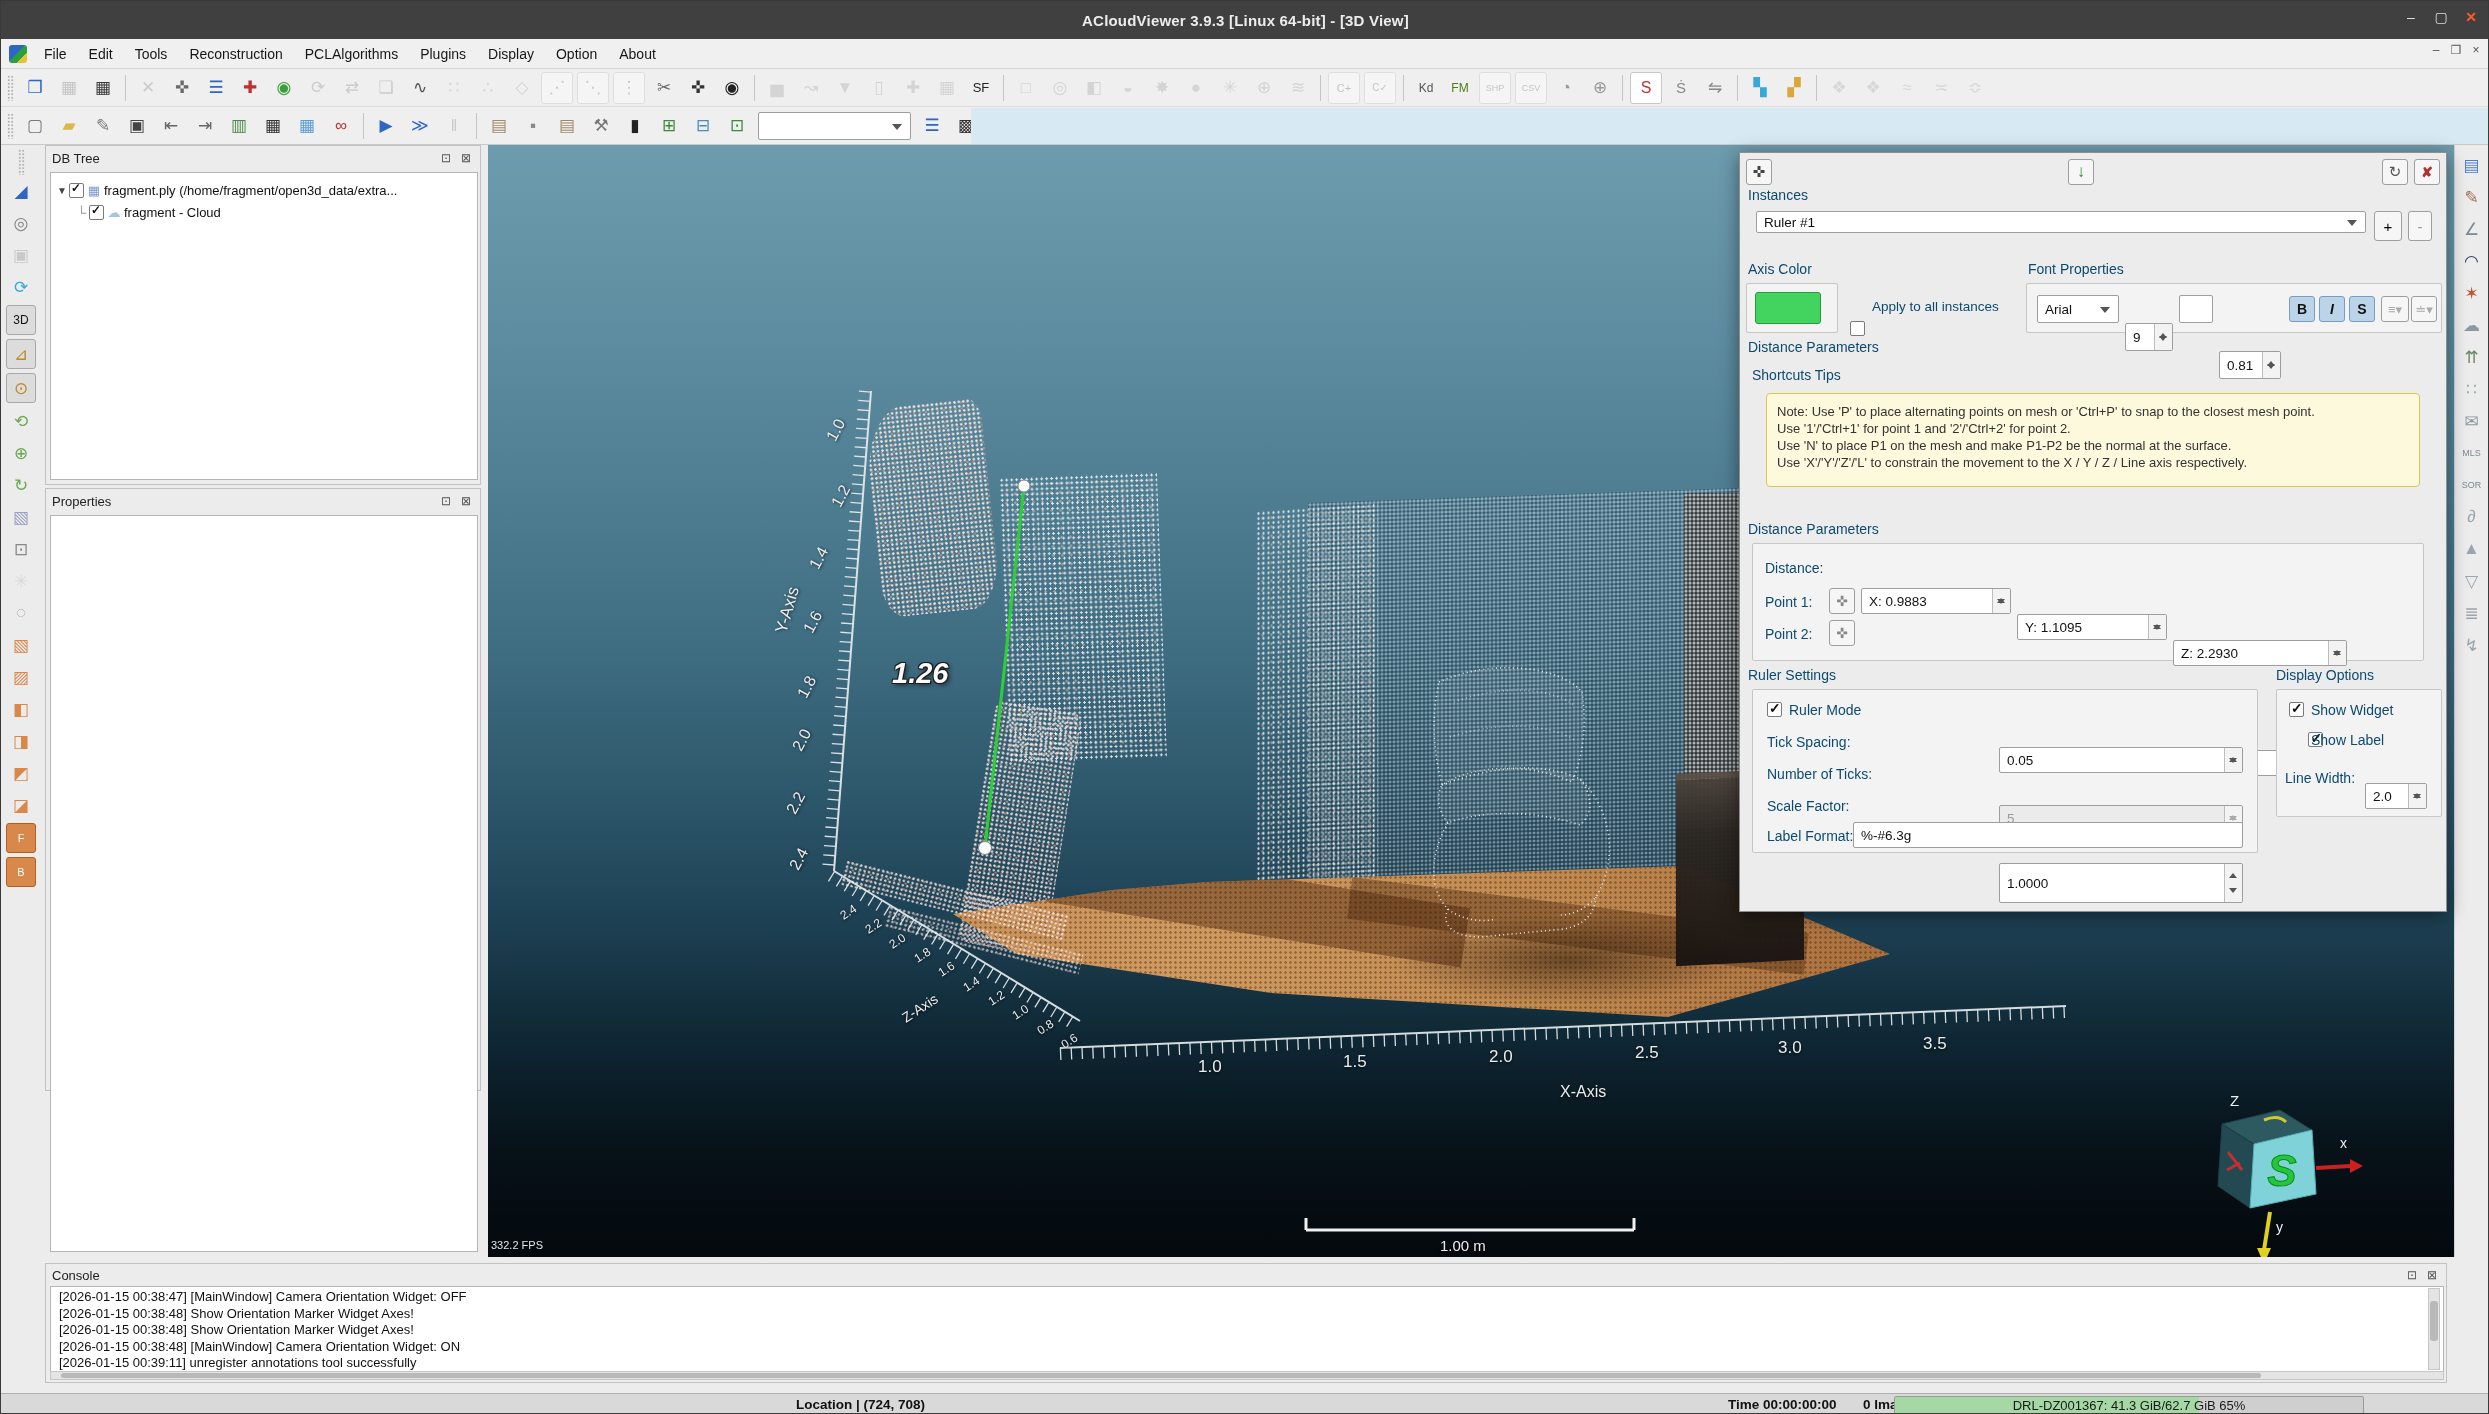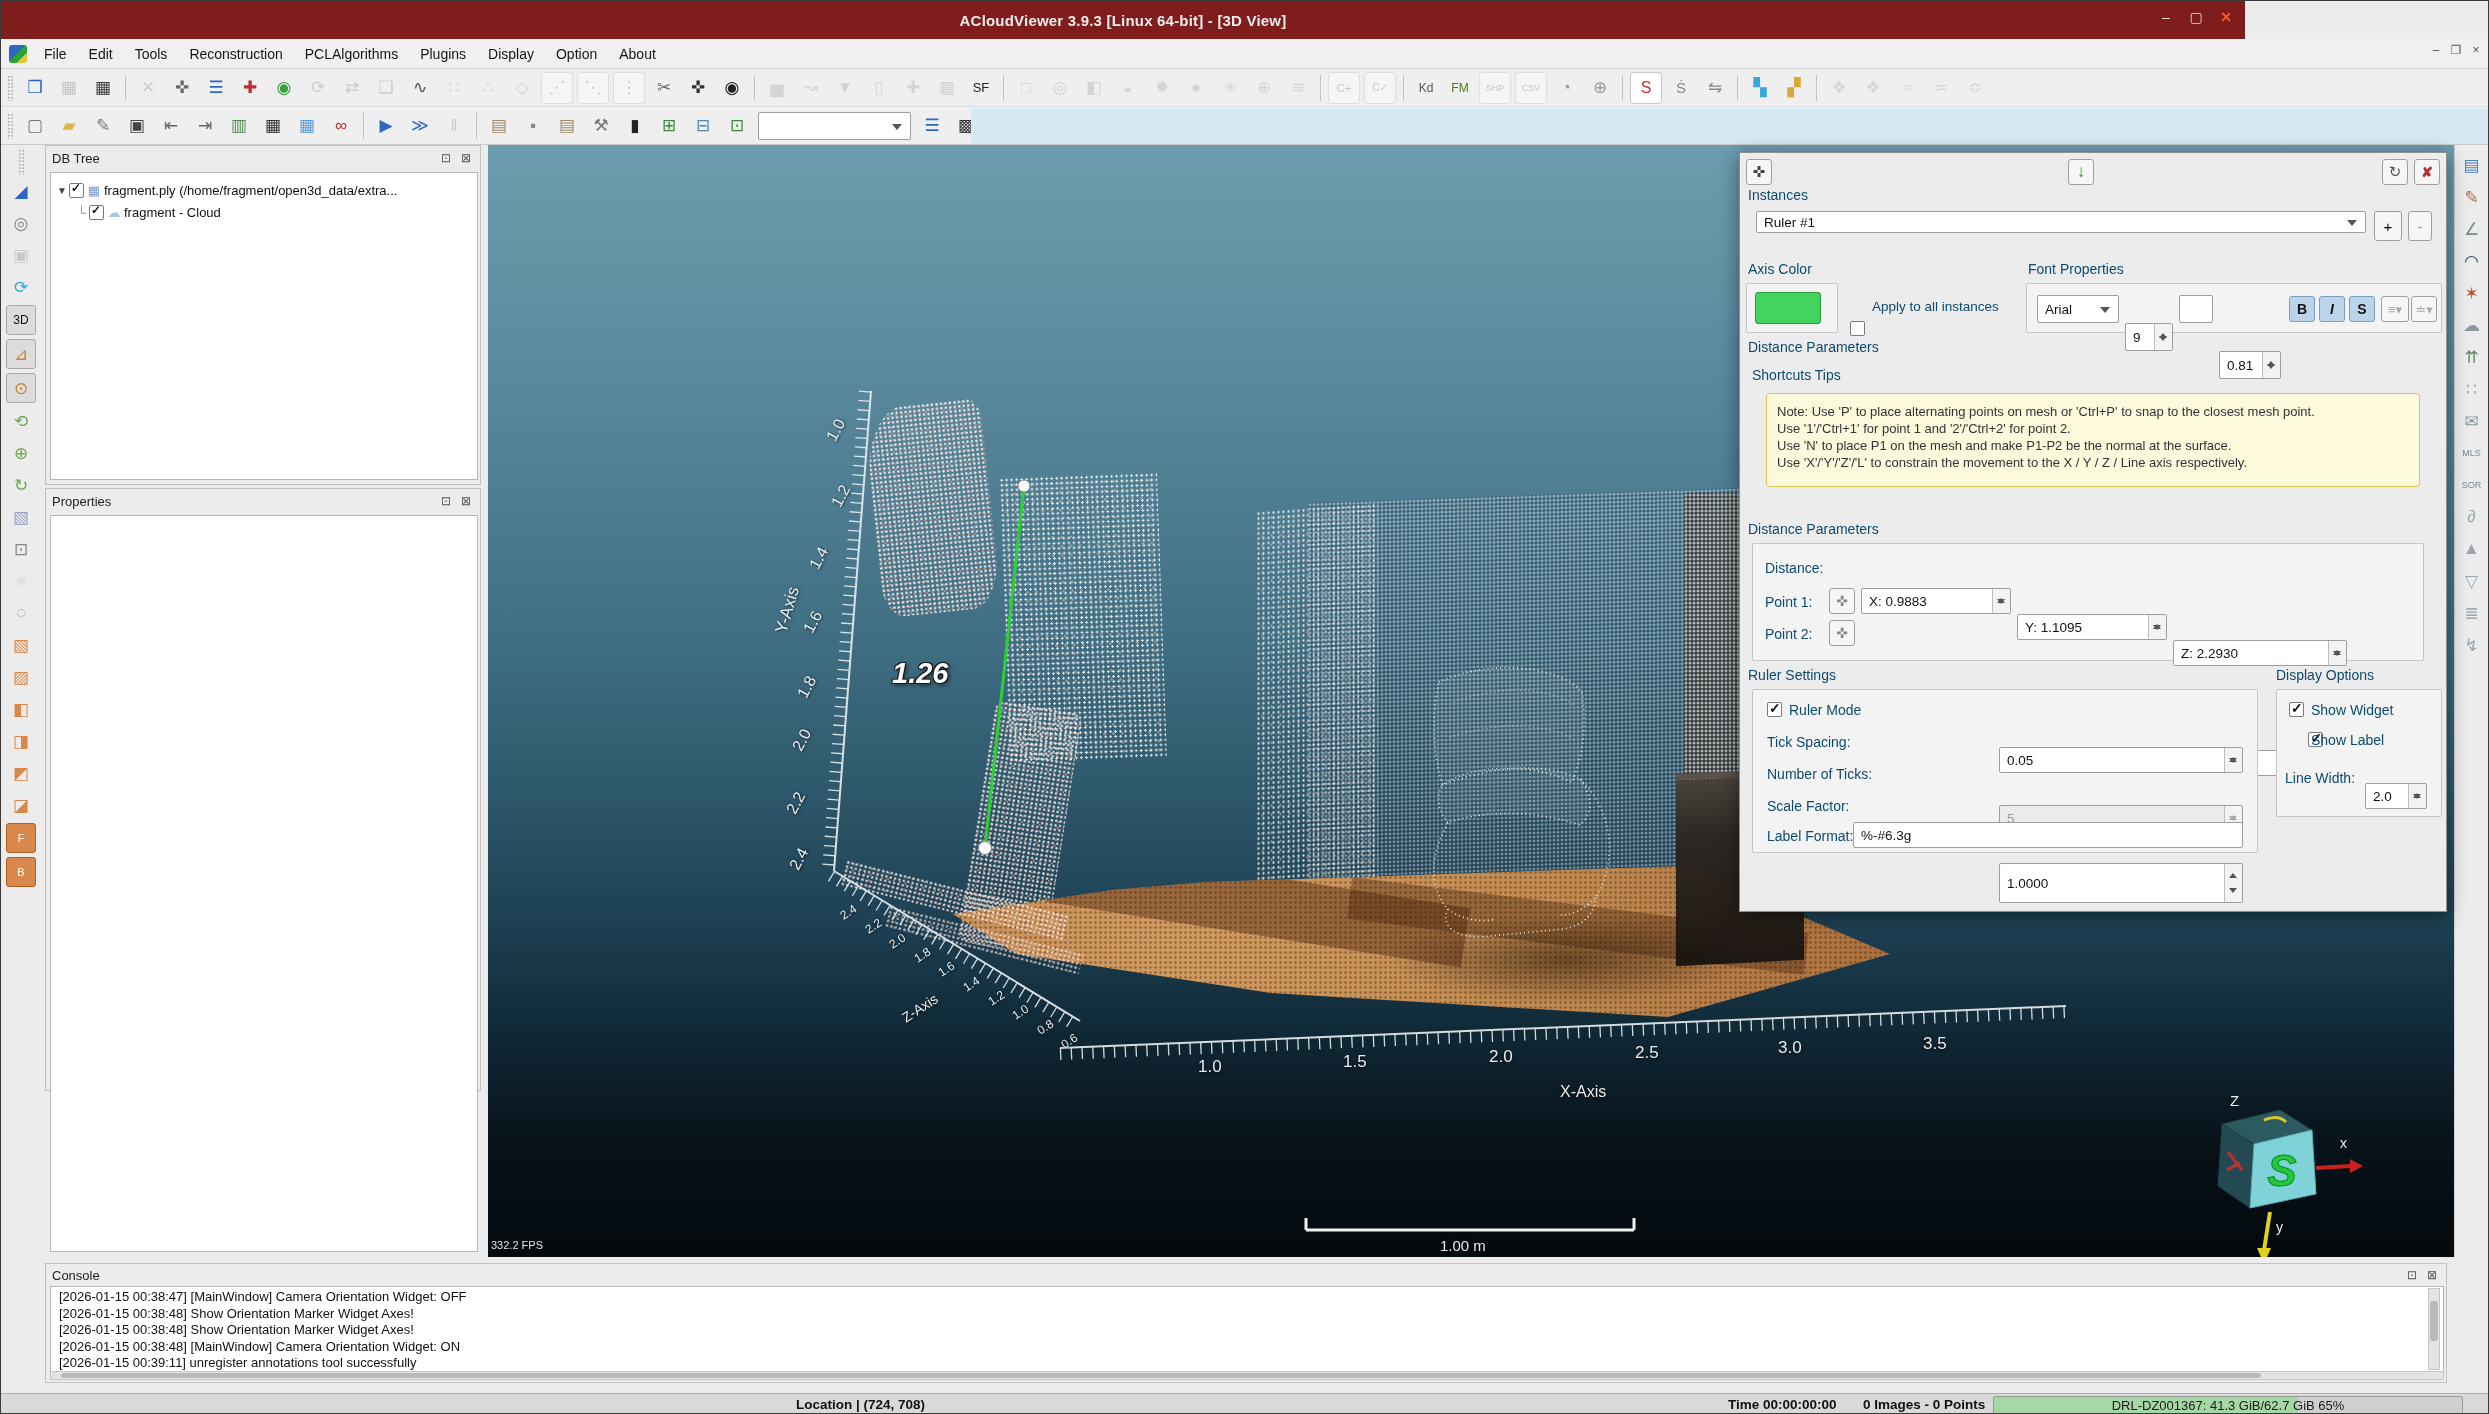--- a/index.html
+++ b/index.html
@@ -1,21 +1,21 @@
 <!DOCTYPE html>
 <html><head>
 <meta charset="utf-8">
 <style>
   html,body{margin:0;padding:0;background:#555}
   #root{position:relative;width:2489px;height:1414px;font-family:"Liberation Sans",sans-serif;
         background:#ececec;overflow:hidden;border:1px solid #3a3a3a;box-sizing:border-box}
   .abs{position:absolute;box-sizing:border-box}
   .row{display:flex;align-items:center}
   
-  .titlebar{left:0;top:0;width:2244px;height:38px;background:#7f1d1d;color:#ececec}
+  .titlebar{left:0;top:0;width:2489px;height:38px;background:#404040;color:#ececec}
   .title{width:100%;text-align:center;font-size:15px;font-weight:bold;letter-spacing:.2px}
   .winbtn{width:30px;height:24px;display:flex;align-items:center;justify-content:center;font-size:14px;color:#dcdcdc}
   .menubar{left:0;top:38px;width:2489px;height:30px;background:#f0f0f0;border-bottom:1px solid #d6d6d6}
   .mitem{padding:4px 11px;font-size:14px;color:#161616;border-radius:3px}
   .appicon{width:18px;height:18px;margin:0 6px 0 8px;border-radius:3px;
      background:linear-gradient(135deg,#2f66c4 0 45%,#2aa13a 45% 70%,#e8c03a 70% 100%)}
   
   .tbar{left:0;top:68px;width:2489px;height:38px;background:#efefef;border-bottom:1px solid #dcdcdc;padding-left:2px}
   .tbar2{top:106px;height:38px;border-bottom:1px solid #c9c9c9}
   .bluestrip{left:970px;top:107px;width:1519px;height:36px;background:#d7e9f3}
@@ -556,19 +556,19 @@
     </div>
     <div class="abs scrt" style="left:4px;bottom:2px;width:2394px;height:9px">
       <div class="scrth" style="position:absolute;left:10px;top:1px;bottom:1px;width:2200px"></div>
     </div>
   </div>
 
   <div class="abs sbar" style="left:0;top:1392px;width:2489px;height:22px">
     <span class="abs" style="left:795px;top:3px;font-size:13.5px;font-weight:bold;color:#111">Location | (724, 708)</span>
     <span class="abs" style="left:1727px;top:3px;font-size:13.5px;font-weight:bold;color:#111">Time 00:00:00:00</span>
     <span class="abs" style="left:1862px;top:3px;font-size:13.5px;font-weight:bold;color:#111">0 Images - 0 Points</span>
-    <div class="abs prog" style="left:1992px;top:2px;width:470px;height:18px">
+    <div class="abs prog" style="left:1893px;top:2px;width:470px;height:18px">
       <div class="progfill" style="width: 65%;"></div>
       <div class="progtxt">DRL-DZ001367: 41.3 GiB/62.7 GiB 65%</div>
     </div>
   </div>
 
 </div>
 
 </body></html>

